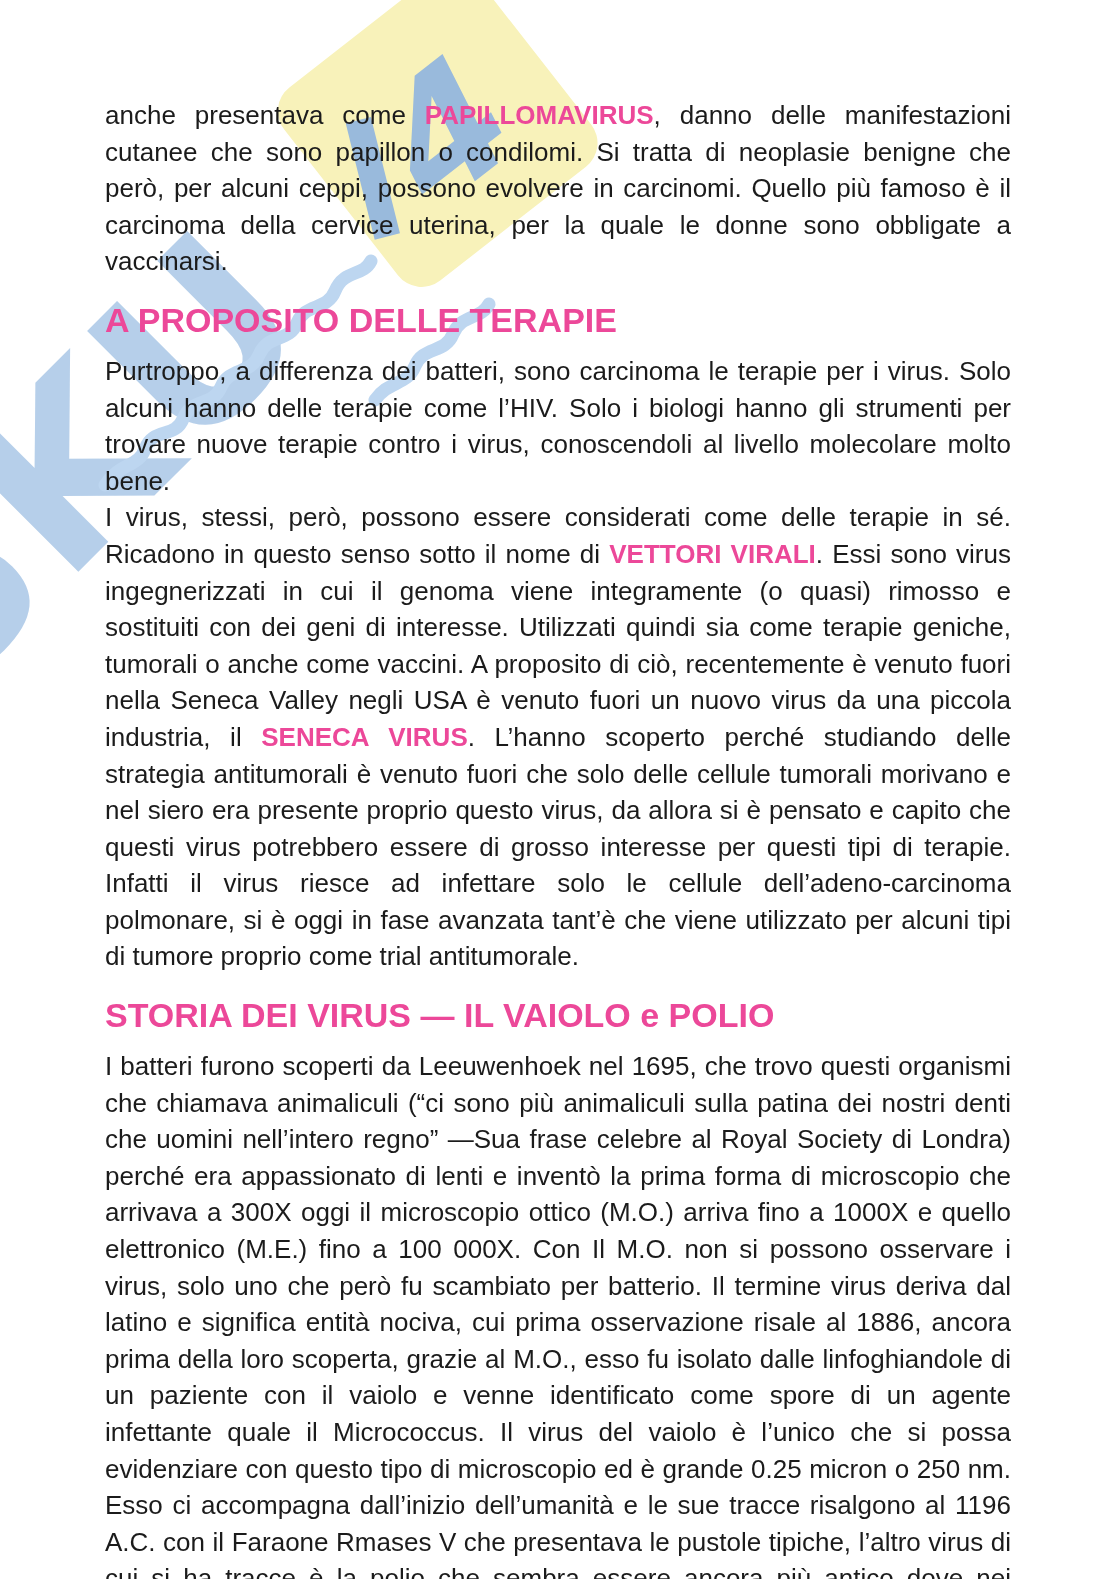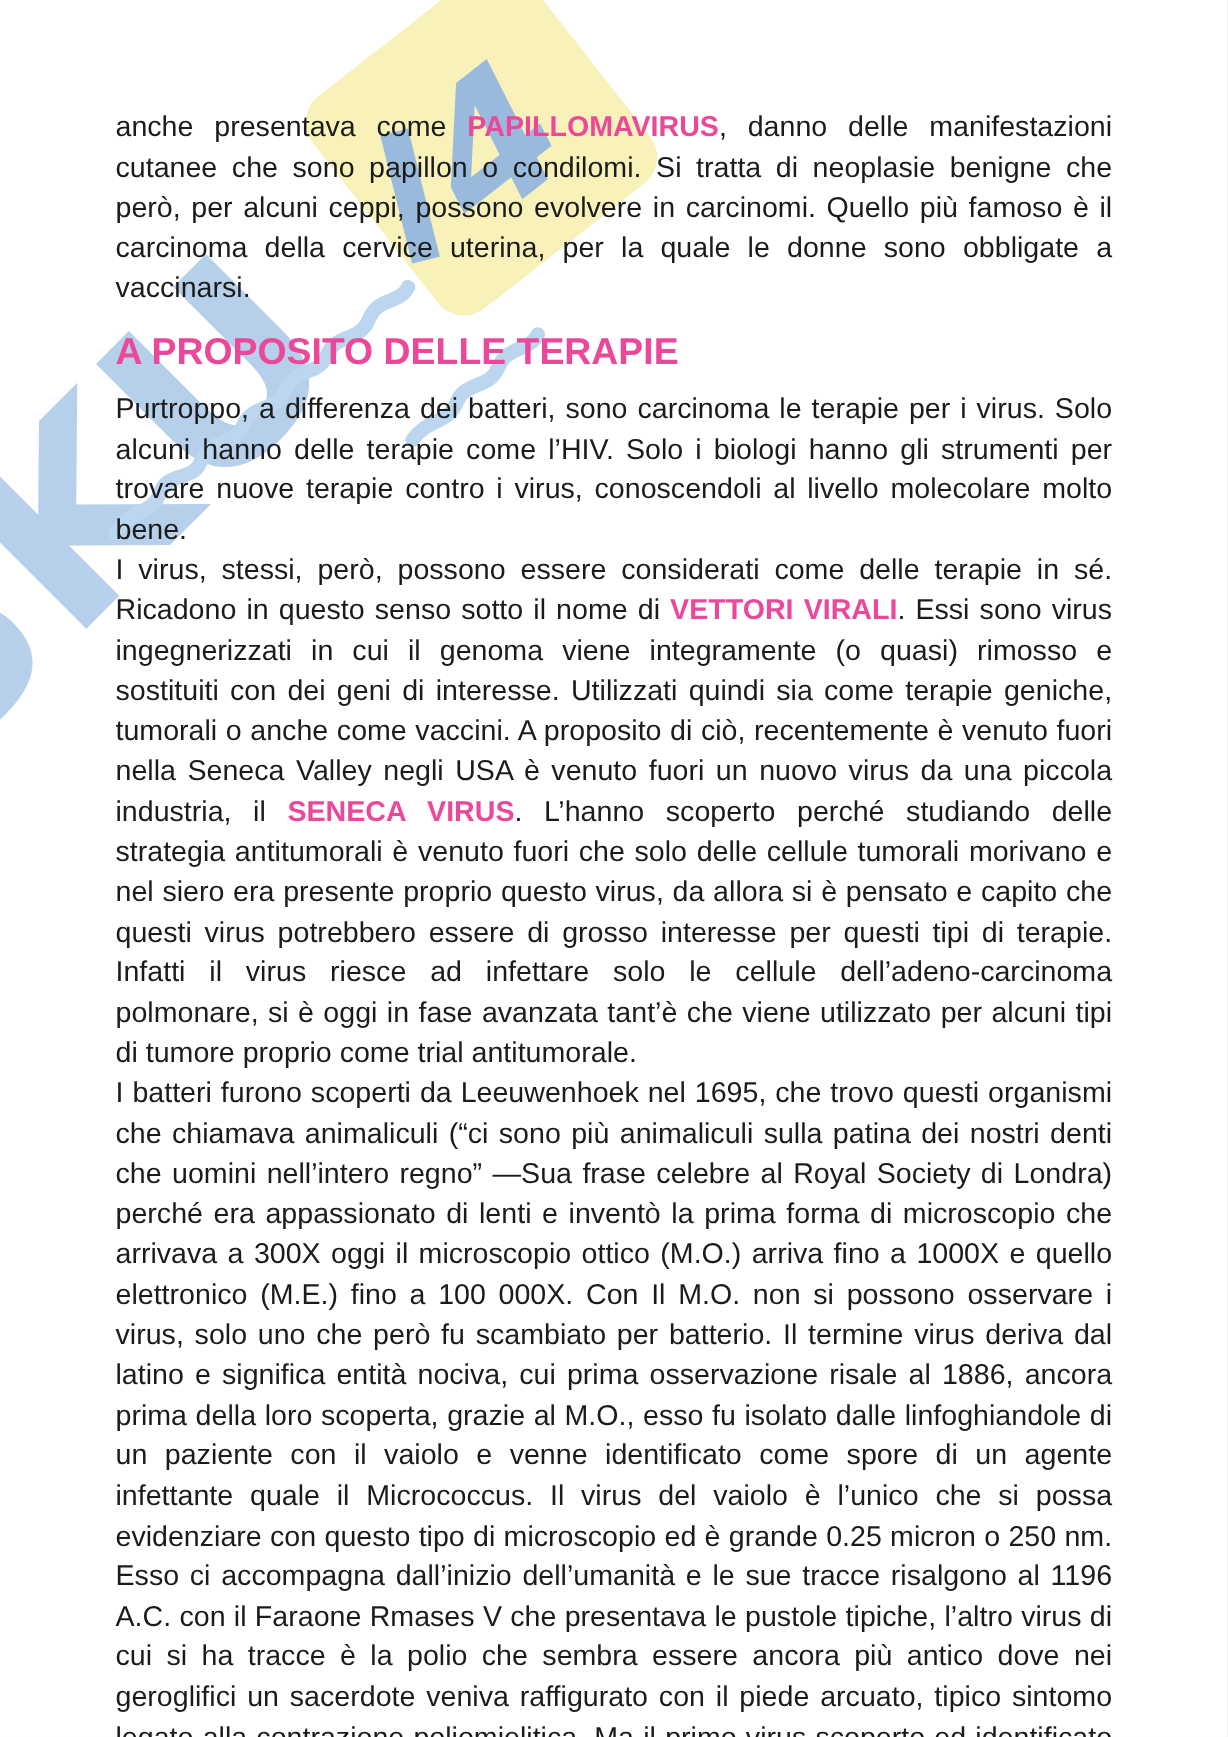--- a/index.html
+++ b/index.html
@@ -78,16 +78,17 @@
                c 8,-20 30,-12 38,-32
                c 8,-20 28,-14 36,-30"></path>
     </g>
   </svg>
 
   <main class="content">
       <p class="paragraph"><span>anche presentava come </span><strong>PAPILLOMAVIRUS</strong><span>, danno delle manifestazioni cutanee che sono papillon o condilomi. Si tratta di neoplasie benigne che però, per alcuni ceppi, possono evolvere in carcinomi. Quello più famoso è il carcinoma della cervice uterina, per la quale le donne sono obbligate a vaccinarsi.</span></p>
       <h2 class="heading"><strong>A PROPOSITO DELLE TERAPIE</strong></h2>
       <p class="paragraph"><span>Purtroppo, a differenza dei batteri, sono carcinoma le terapie per i virus. Solo alcuni hanno delle terapie come l’HIV. Solo i biologi hanno gli strumenti per trovare nuove terapie contro i virus, conoscendoli al livello molecolare molto bene.</span></p>
       <p class="paragraph"><span>I virus, stessi, però, possono essere considerati come delle terapie in sé. Ricadono in questo senso sotto il nome di </span><strong>VETTORI VIRALI</strong><span>. Essi sono virus ingegnerizzati in cui il genoma viene integramente (o quasi) rimosso e sostituiti con dei geni di interesse. Utilizzati quindi sia come terapie geniche, tumorali o anche come vaccini. A proposito di ciò, recentemente è venuto fuori nella Seneca Valley negli USA è venuto fuori un nuovo virus da una piccola industria, il </span><strong>SENECA VIRUS</strong><span>. L’hanno scoperto perché studiando delle strategia antitumorali è venuto fuori che solo delle cellule tumorali morivano e nel siero era presente proprio questo virus, da allora si è pensato e capito che questi virus potrebbero essere di grosso interesse per questi tipi di terapie. Infatti il virus riesce ad infettare solo le cellule dell’adeno-carcinoma polmonare, si è oggi in fase avanzata tant’è che viene utilizzato per alcuni tipi di tumore proprio come trial antitumorale.</span></p>
+      <h2 class="heading"><strong>STORIA DEI VIRUS — IL VAIOLO e POLIO</strong></h2>
       <p class="paragraph"><span>I batteri furono scoperti da Leeuwenhoek nel 1695, che trovo questi organismi  che chiamava animaliculi (“ci sono più animaliculi sulla patina dei nostri denti che uomini nell’intero regno” —Sua frase celebre al Royal Society di Londra) perché era appassionato di lenti e inventò la prima forma di microscopio che arrivava a 300X oggi il microscopio ottico (M.O.) arriva fino a 1000X e quello elettronico (M.E.) fino a 100 000X. Con Il M.O. non si possono osservare i virus, solo uno che però fu scambiato per batterio. Il termine virus deriva dal latino e significa entità nociva, cui prima osservazione risale al 1886, ancora prima della loro scoperta, grazie al M.O., esso fu isolato dalle linfoghiandole di un paziente con il vaiolo e venne identificato come spore di un agente infettante quale il Micrococcus. Il virus del vaiolo è l’unico che si possa evidenziare con questo tipo di microscopio ed è grande 0.25 micron o 250 nm. Esso ci accompagna dall’inizio dell’umanità e le sue tracce risalgono al 1196 A.C. con il Faraone Rmases V che presentava le pustole tipiche, l’altro virus di cui si ha tracce è la polio che sembra essere ancora più antico dove nei geroglifici un sacerdote veniva raffigurato con il piede arcuato, tipico sintomo legato alla contrazione poliomielitica. Ma il primo virus scoperto ed identificato fu un virus delle piante, precisamente del tabacco: </span></p>
     </main>
 
 </div>
 
 </body></html>

